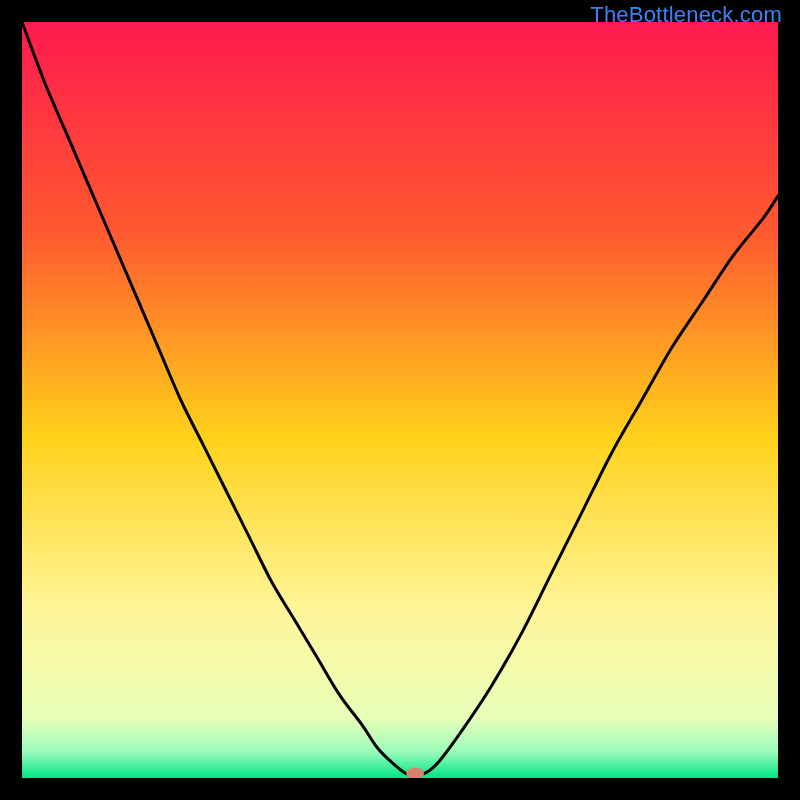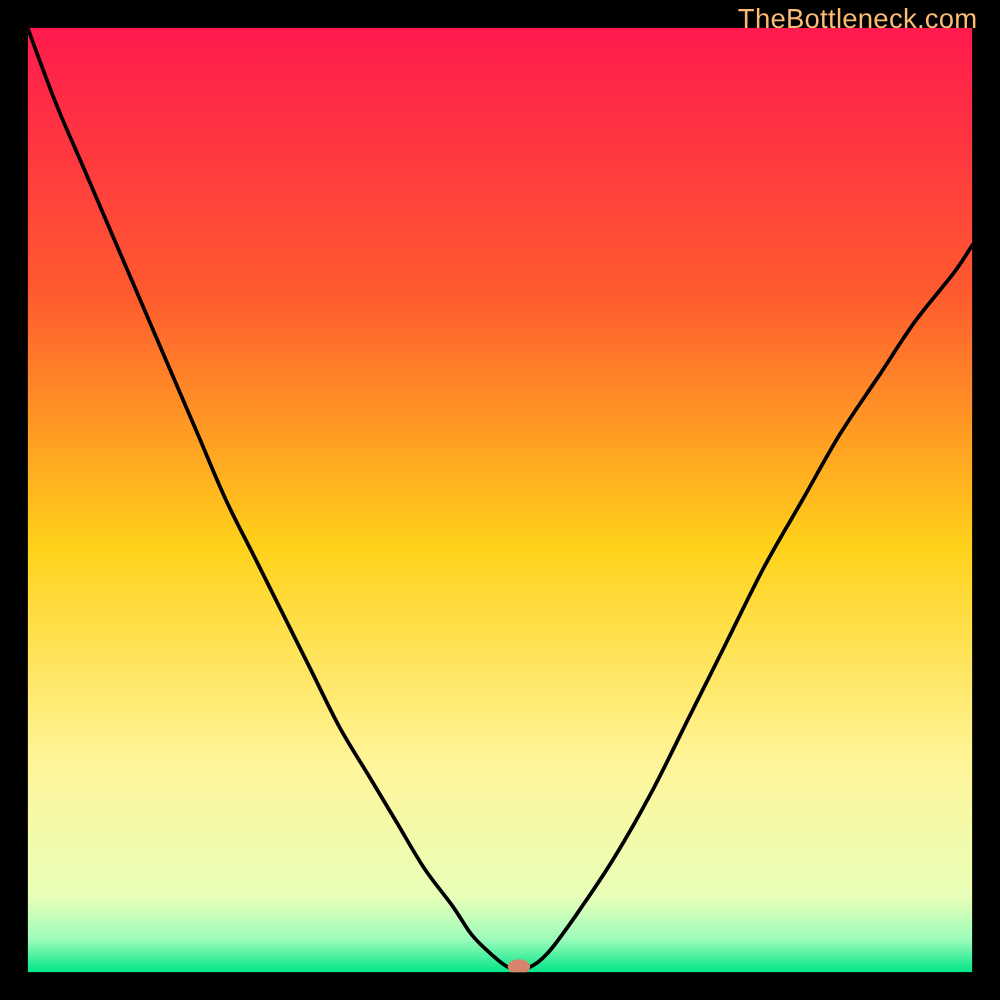--- a/index.html
+++ b/index.html
@@ -24,21 +24,21 @@
     width: 756px;
     height: 756px;
     overflow: hidden;
   }
   .watermark {
     position: absolute;
     top: 2px;
     right: 18px;
     font-size: 22px;
     font-weight: 500;
-    color: #fdba74;
+    color: #3b82f6;
     letter-spacing: 0.2px;
   }
   svg { display: block; }
 </style>
 </head>
 <body>
 
 <div class="frame">
   <div class="plot">
     <svg viewBox="0 0 756 756" width="756" height="756" preserveAspectRatio="none">

